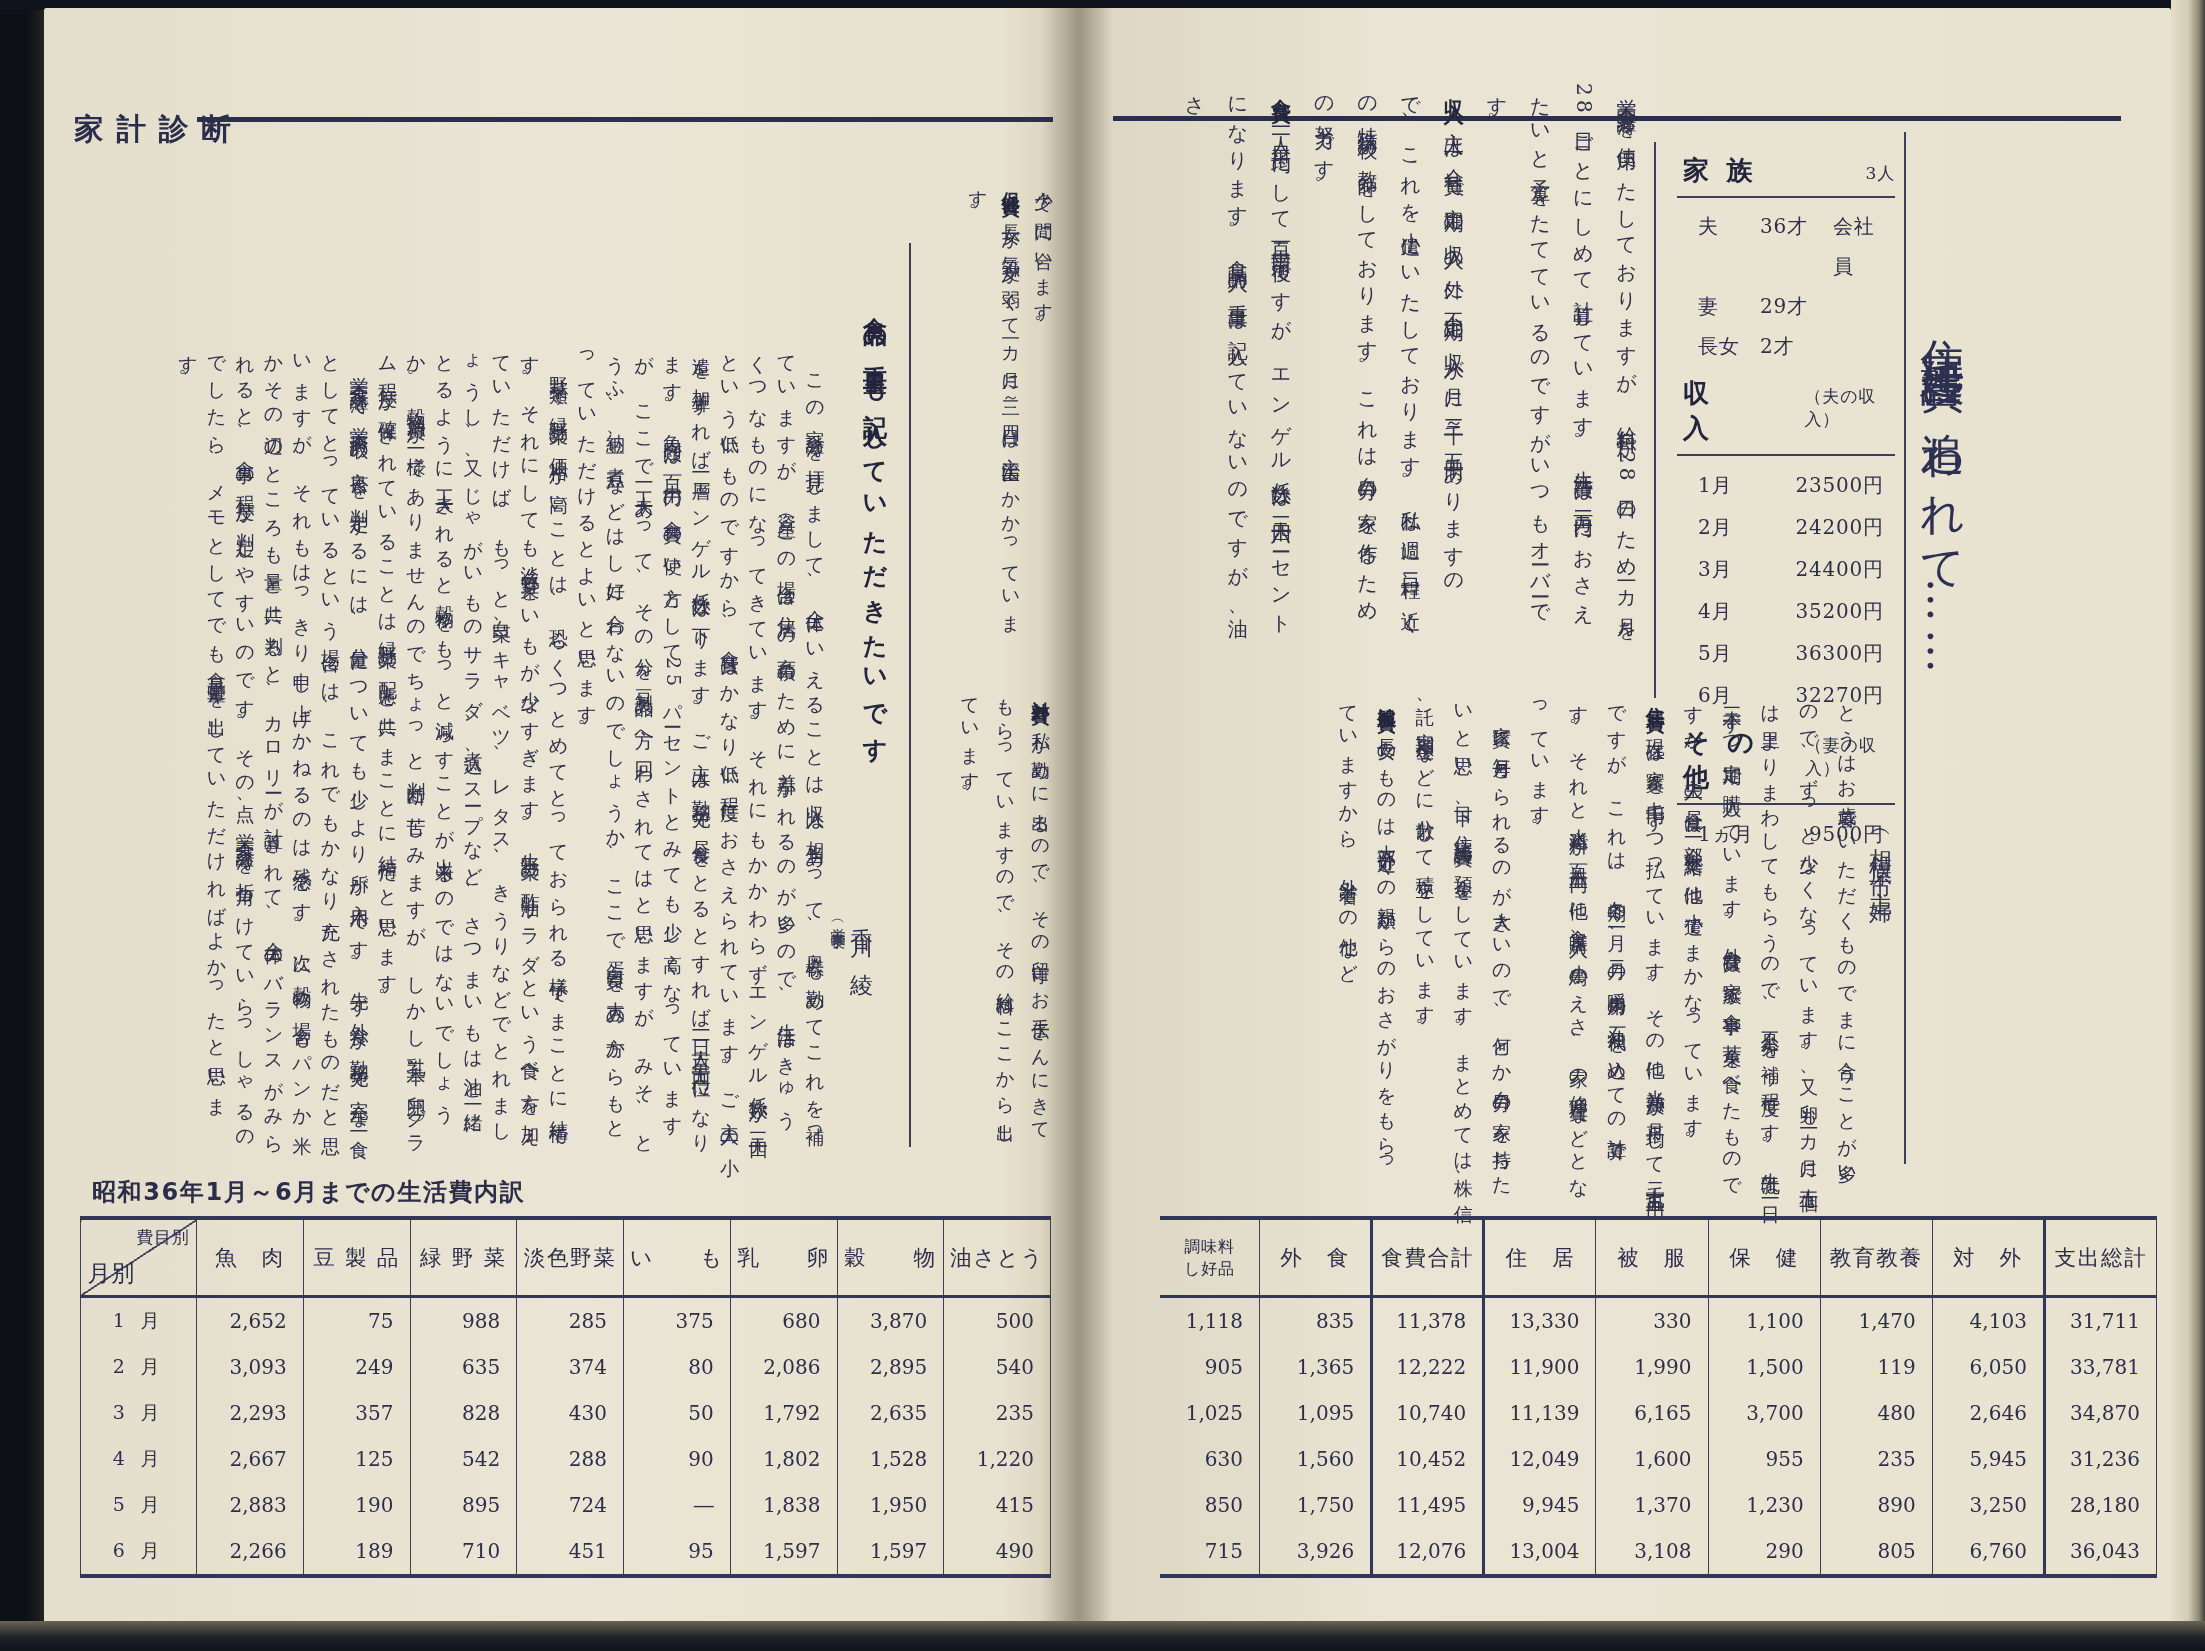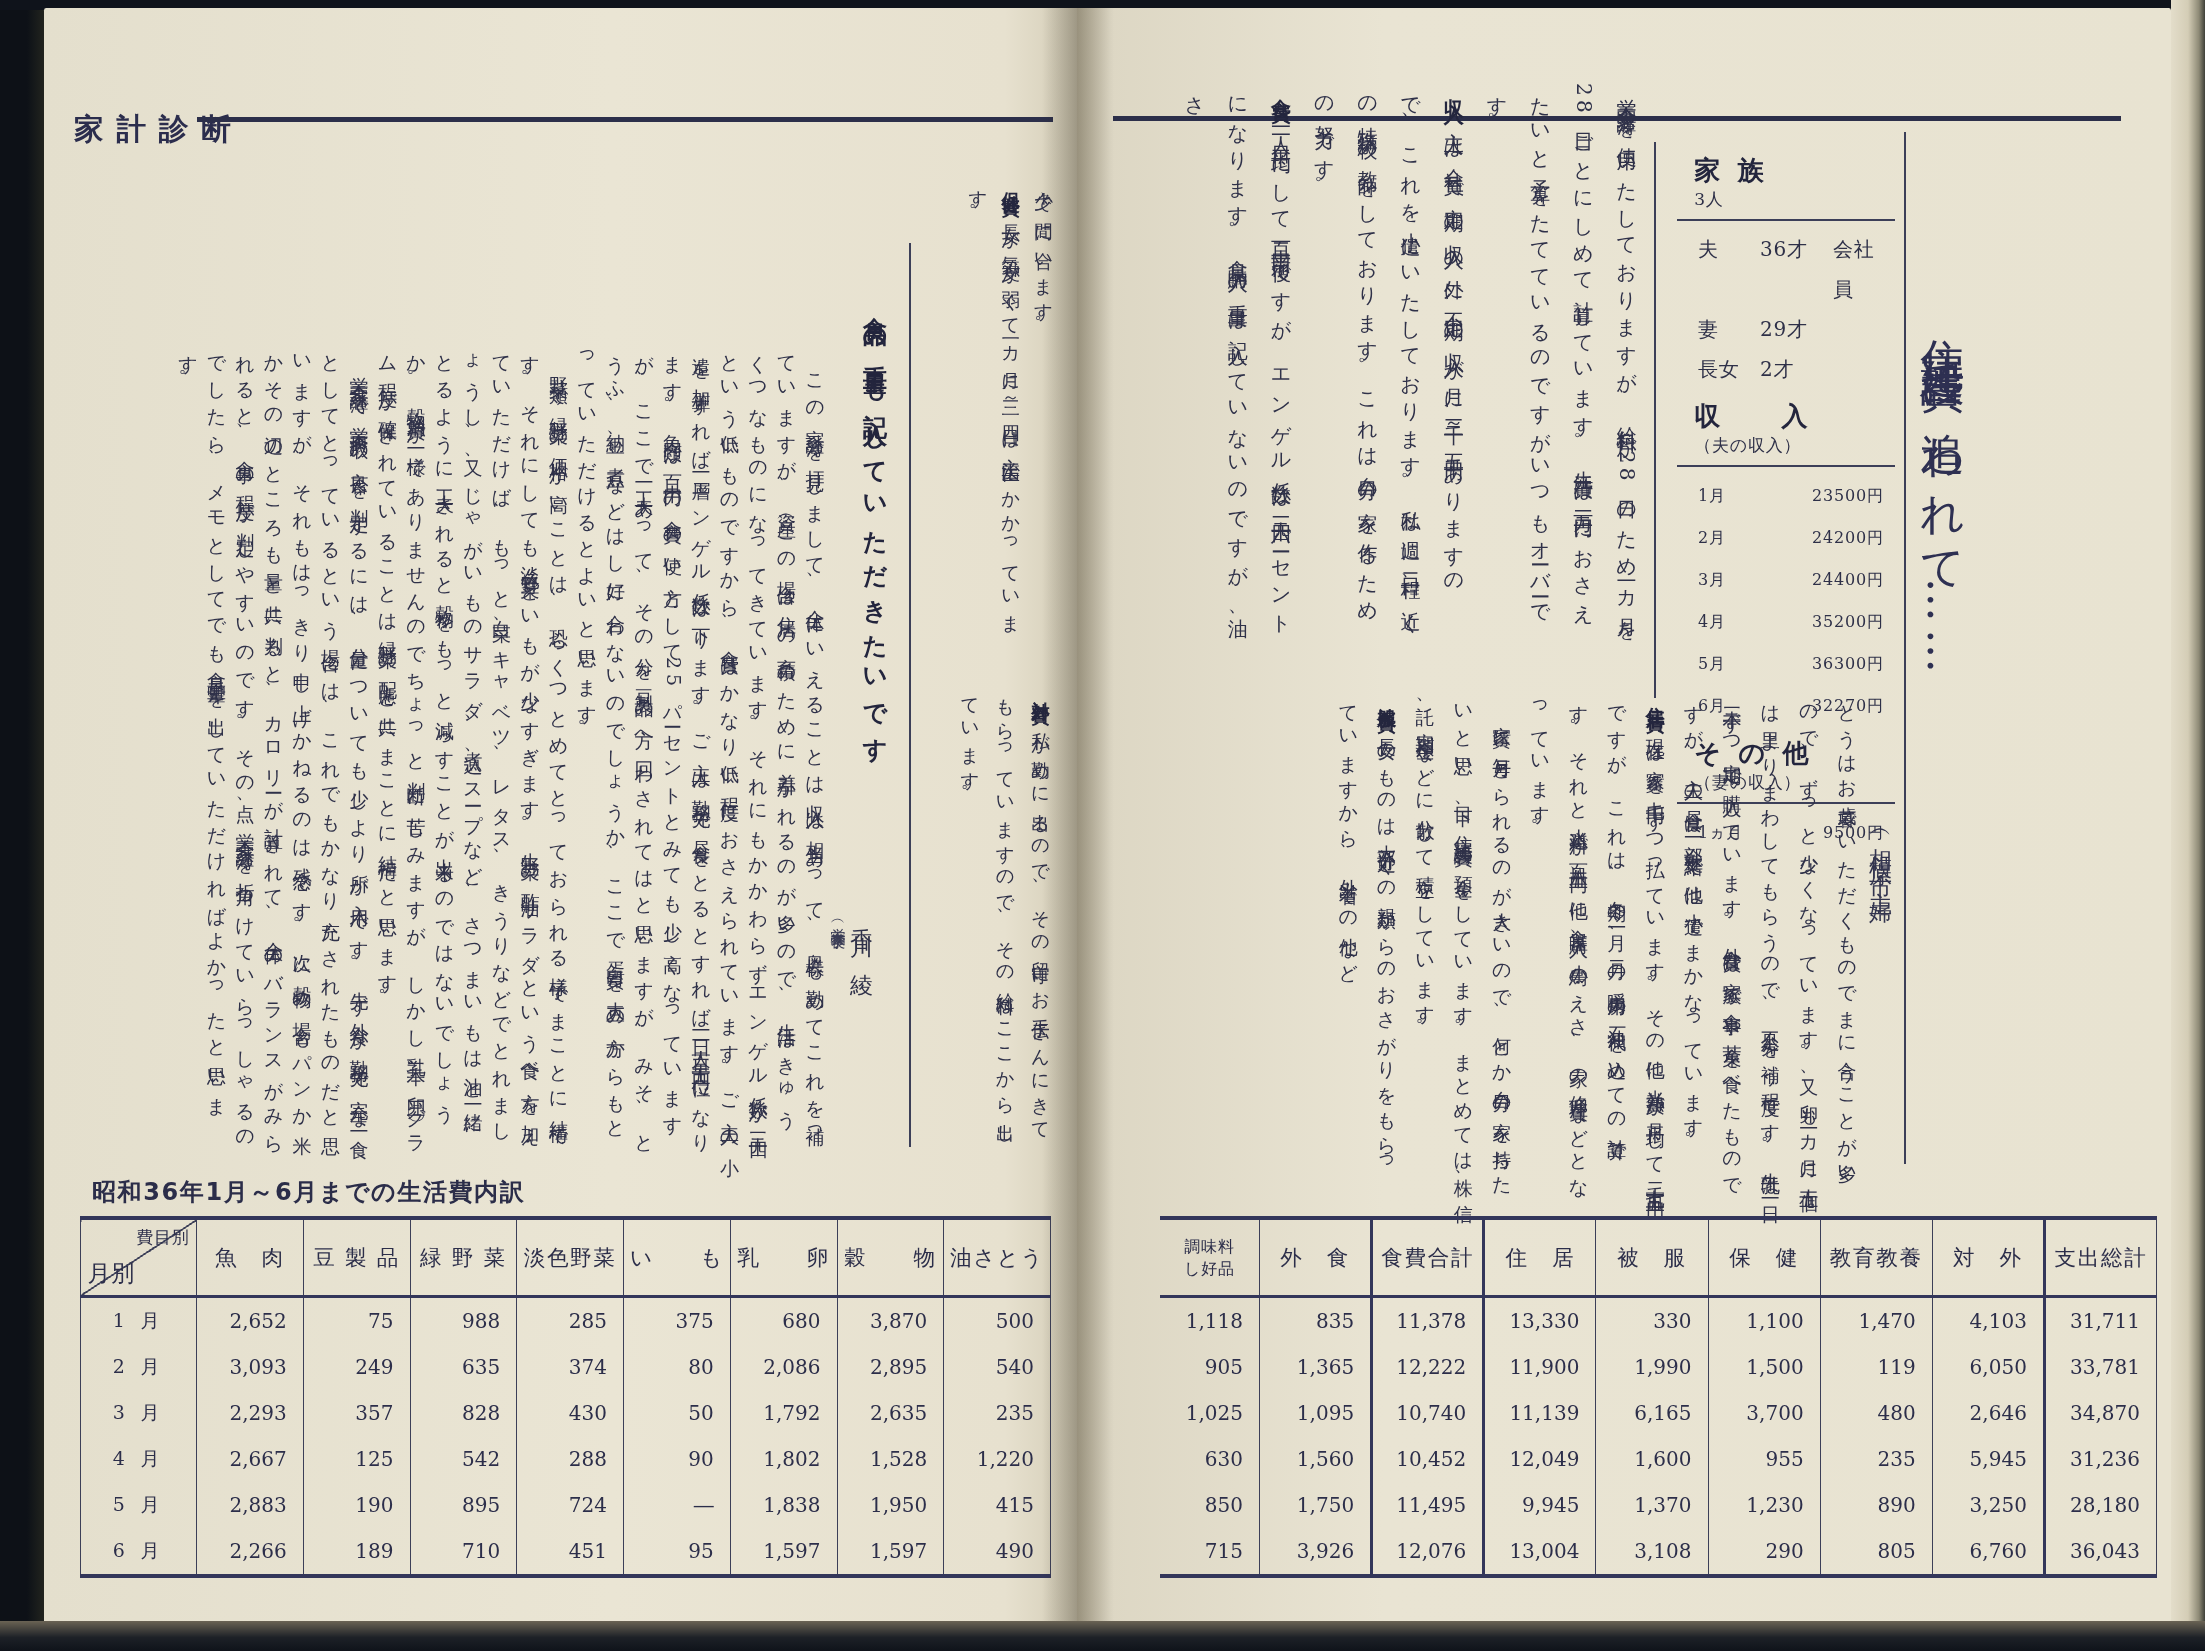--- a/index.html
+++ b/index.html
@@ -76,27 +76,27 @@
 
   
   .vline-right{position:absolute;left:827px;top:124px;width:1.6px;height:1032px;background:#3c3f58;}
   .article-title{position:absolute;left:837px;top:297px;height:559px;
     font-size:44px;letter-spacing:7.2px;color:#2e3052;}
   .article-sub{position:absolute;left:789px;top:813px;height:359px;font-size:23px;letter-spacing:8.8px;color:#33354f;}
 
   .ibox{position:absolute;left:577px;top:134px;width:241px;height:556px;
     border-left:2.4px solid #3c3f58;padding:4.8px 0 0 0;box-sizing:border-box;color:#2e3048;}
   .ibox hr{border:none;border-top:2.4px solid #3c3f58;margin:8px 0 4.8px 21px;}
-  .ibox-head{display:flex;justify-content:space-between;align-items:baseline;padding-left:27px;margin-top:6.4px;flex-direction:column;}
+  .ibox-head{display:flex;justify-content:space-between;align-items:baseline;padding-left:27px;margin-top:6.4px;}
   .ib-big{font-weight:700;font-size:26px;letter-spacing:17.6px;font-family:"DejaVu Sans","Liberation Sans",sans-serif;color:#23253d;}
   .ib-note{font-size:17px;margin-left:11.2px;letter-spacing:0.8px;}
   .rows{padding:3.2px 11.2px 3.2px 42px;}
   .rows .row{display:grid;align-items:baseline;}
   .rows3 .row{grid-template-columns:62px 73px 1fr;font-size:20px;line-height:40px;}
-  .rows2 .row{grid-template-columns:81px 1fr;font-size:16px;line-height:42px;}
+  .rows2 .row{grid-template-columns:81px 1fr;font-size:20px;line-height:42px;}
   .rows2 .cell:last-child{text-align:right;}
   .rows .cell{letter-spacing:0.8px;}
 
   .band-top{position:absolute;left:38px;top:75px;width:533px;height:553px;
     font-size:20px;line-height:2.16;letter-spacing:4.4px;}
   .band-bottom{position:absolute;left:30px;top:684px;width:760px;height:503px;
     font-size:19px;line-height:2.02;letter-spacing:3.2px;}
 </style>
 </head>
 <body>

